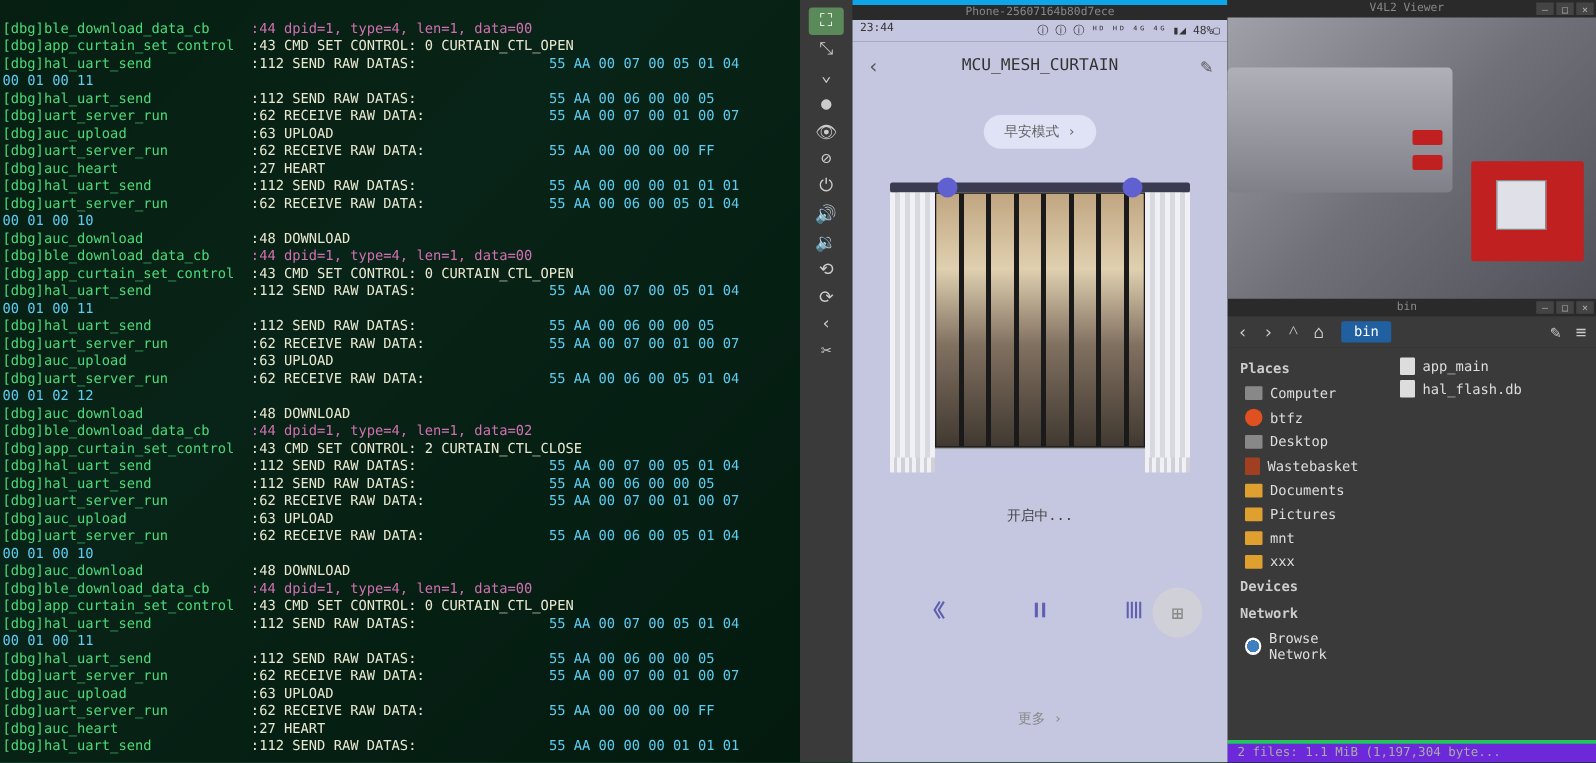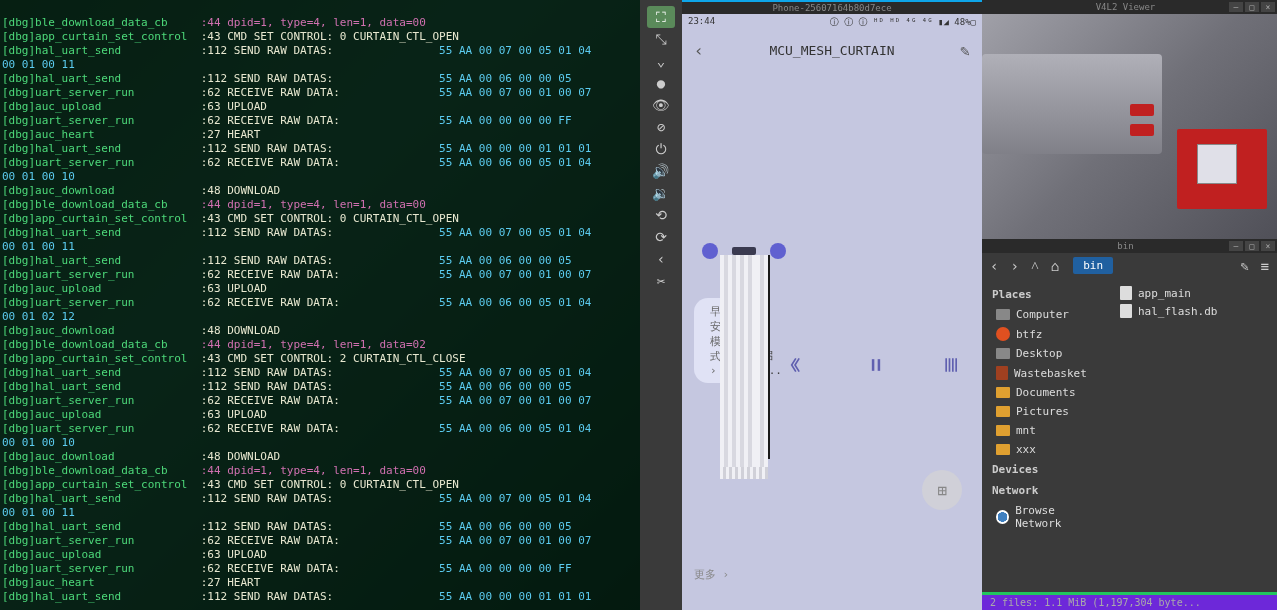--- a/index.html
+++ b/index.html
@@ -8,26 +8,26 @@
 .bg-img { position: absolute; inset: 0; background: linear-gradient(135deg, #2a5c3f 0%, #3a7c5f 40%, #1a3d2a 100%); z-index: -1; }
 .log-line { white-space: pre; color: #4dd97a; }
 .tag { color: #4dd97a; }
 .cmd { color: #e8e8d0; }
 .magenta { color: #d070b0; }
 .hex { color: #5cccf0; }
 .sidebar { width: 42px; background: #3a3a3a; display: flex; flex-direction: column; align-items: center; padding-top: 6px; gap: 8px; }
 .sb-icon { width: 28px; height: 22px; display: flex; align-items: center; justify-content: center; color: #ccc; font-size: 14px; border-radius: 3px; }
 .sb-icon.active { background: #5a8a5a; color: #fff; }
 .phone { width: 300px; height: 610px; display: flex; flex-direction: column; background: #2a2a2a; }
-.phone-title { background: #2a2a2a; color: #888; font-size: 9px; text-align: center; padding: 1px 0; border-top: 2px solid #0ea5e9; }
+.phone-title { background: #2a2a2a; color: #888; font-size: 9px; text-align: center; padding: 1px 0; border-top: 4px solid #0ea5e9; }
 .phone-status { background: #c5c7e0; color: #333; font-size: 9px; padding: 2px 6px; display: flex; justify-content: space-between; font-family: sans-serif; }
 .phone-header { background: #c5c7e0; padding: 10px 12px; display: flex; align-items: center; justify-content: space-between; font-family: sans-serif; }
 .phone-header span.title { color: #333; font-size: 13px; font-weight: 500; }
 .back-arrow, .edit-icon { color: #555; font-size: 16px; }
-.phone-body { flex: 1; background: #c5c7e0; display: flex; flex-direction: row; align-items: center; padding: 20px 12px; font-family: sans-serif; position: relative; }
+.phone-body { flex: 1; background: #c5c7e0; display: flex; flex-direction: column; align-items: center; padding: 20px 12px; font-family: sans-serif; position: relative; }
 .mode-badge { background: #e0e2f5; padding: 6px 16px; border-radius: 14px; color: #666; font-size: 11px; }
 .curtain-box { margin-top: 30px; width: 230px; height: 210px; background: #fff; position: relative; border: 1px solid #888; }
 .curtain-rail { position: absolute; top: -4px; left: -6px; right: -6px; height: 8px; background: #3a3a50; border-radius: 2px; }
 .curtain-knob { position: absolute; top: -8px; width: 16px; height: 16px; background: #6060d0; border-radius: 50%; }
 .knob-l { left: 32px; } .knob-r { right: 32px; }
 .curtain-cloth { position: absolute; top: 4px; bottom: -10px; width: 36px; background: repeating-linear-gradient(90deg, #f0f0f5 0 4px, #d8d8e0 4px 8px); }
 .cloth-l { left: -6px; } .cloth-r { right: -6px; }
 .cloth-bottom { position: absolute; bottom: -10px; left: 0; right: 0; height: 12px; background: repeating-linear-gradient(90deg, #f0f0f5 0 3px, #d0d0d8 3px 6px); }
 .window-view { position: absolute; top: 4px; left: 30px; right: 30px; bottom: 0; background: linear-gradient(180deg, #c0a580 0%, #e0d0b0 30%, #807060 60%, #403830 100%); }
 .bars { position: absolute; inset: 0; background: repeating-linear-gradient(90deg, transparent 0 18px, #1a1a1a 18px 22px); border: 1px solid #1a1a1a; }

